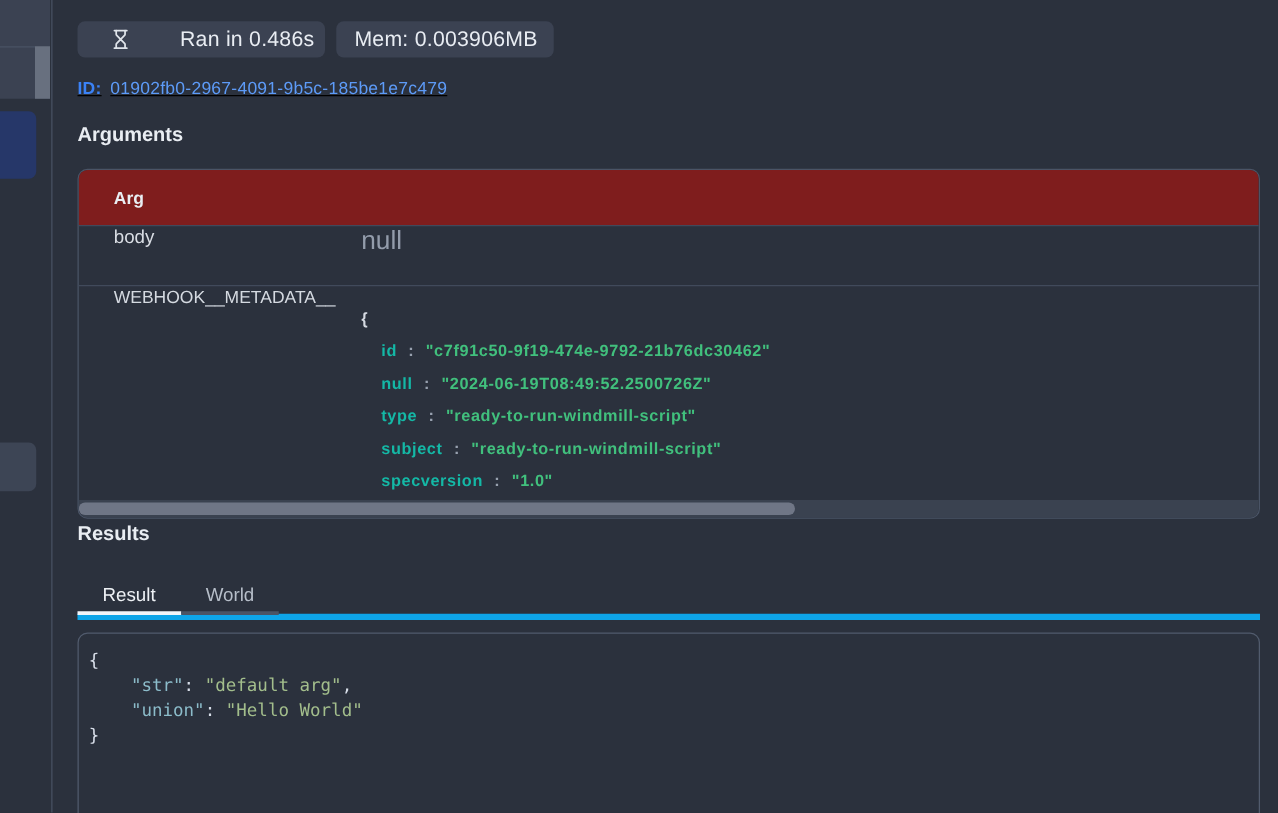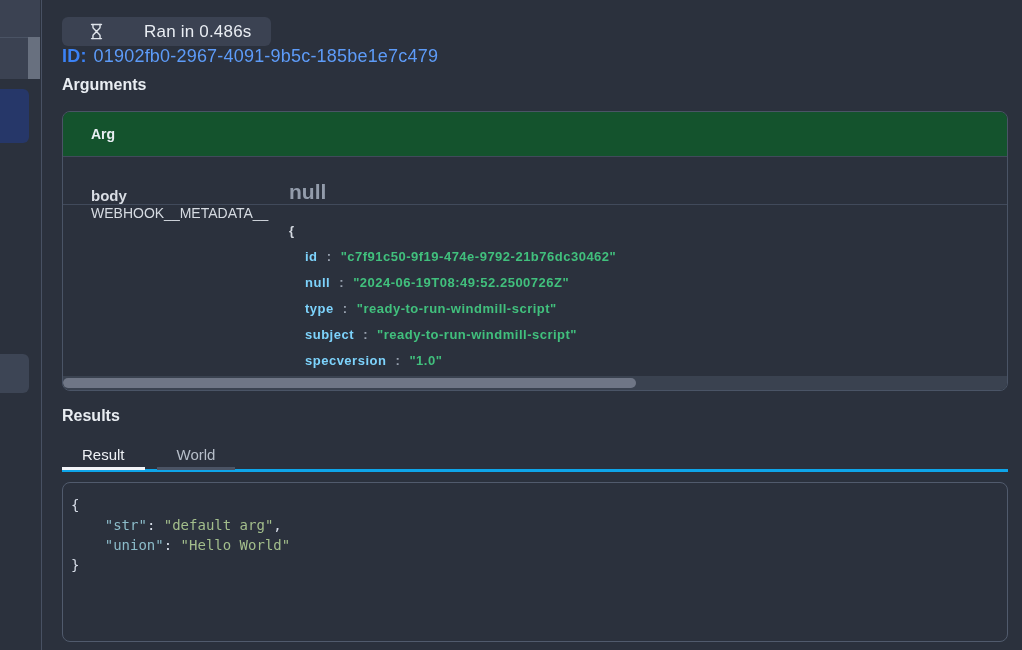--- a/index.html
+++ b/index.html
@@ -55,86 +55,85 @@
     display: inline-flex; align-items: center; gap: 7px;
     background: #3b4252;
     border-radius: 6px;
     padding: 4px 13px 4px 15px;
     height: 29px;
     font-size: 17px;
     letter-spacing: .2px;
     color: #e9edf3;
     white-space: nowrap;
   }
-  .badge.duration { padding-left: 26px; padding-right: 19px; gap: 39px; }
+  .badge.duration { padding-left: 26px; padding-right: 8px; gap: 39px; }
   .badge svg { flex: 0 0 auto; }
   
-  .id-row { font-size: 18px; letter-spacing: .2px; }
+  .id-row { margin-top: 16px; font-size: 14px; letter-spacing: .2px; text-decoration: underline; }
   .id-label { color: #3b82f6; font-weight: 700; margin-right: 7px; }
   .id-value { color: #5d9bf8; font-weight: 400; }
   
-  .section-title { margin-top: 9px; font-size: 16px; font-weight: 700; color: #e9edf2; }
-  .section-title.results { margin-top: 16px; }
+  .section-title { margin-top: 22px; font-size: 16px; font-weight: 700; color: #e9edf2; }
+  .section-title.results { margin-top: 4px; }
   
   .args-table {
     margin-top: 17px;
     width: 946px;
     border: 1px solid #4a5466;
     border-radius: 8px;
     overflow: hidden;
   }
   .t-header {
     display: flex;
     height: 44px;
-    background: #14532d;
+    background: #7f1d1d;
     align-items: center;
     font-size: 14px; font-weight: 700; color: #e9eef3;
   }
   .t-col-arg  { width: 226px; padding-left: 28px; flex: 0 0 auto; }
   .t-col-val  { flex: 1 1 auto; min-width: 0; }
   .t-row { display: flex; border-top: 1px solid #414a5b; }
-  .t-row.simple { height: 48px; align-items: flex-end; font-weight: bold; }
+  .t-row.simple { height: 48px; align-items: flex-start; }
   .cell-arg { font-size: 15px; color: #d9dde4; }
   .cell-null { font-size: 21px; color: #939cab; }
   .t-row.object-row { align-items: stretch; }
   .t-row.object-row .t-col-arg { display: flex; align-items: flex-start; }
   .t-row.object-row .cell-arg { font-size: 14px; color: #d5dae1; }
   .object-viewer {
     padding: 13px 0 2px 0;
     font-size: 13px; font-weight: 600;
     letter-spacing: .5px;
     line-height: 26px;
     white-space: nowrap;
     overflow: hidden;
   }
   .ov-brace { color: #d5dae2; }
   .ov-entries { padding-left: 16px; }
-  .ov-key { color: #7dd3fc; }
+  .ov-key { color: #14b8a6; }
   .ov-colon { color: #98a1af; padding: 0 5px; }
   .ov-value { color: #41c07d; }
   
   .t-scrollbar {
     height: 14px;
     background: #3a4250;
     border-radius: 0 0 7px 7px;
     position: relative;
   }
   .t-scrollbar .thumb {
     position: absolute; left: 0; top: 2px;
     width: 573px; height: 10px;
     background: #6f7686;
     border-radius: 5px;
   }
   
   .tabbar {
-    margin-top: 15px;
+    margin-top: 25px;
     width: 946px;
     display: flex;
-    border-bottom: 3px solid #0ea5e9;
-    gap: 12px;
+    border-bottom: 5px solid #0ea5e9;
   }
   .tab {
     padding: 6px 20px 4px 20px;
     font-size: 15px;
     margin-bottom: -1px;
     border-bottom: 3px solid transparent;
     cursor: pointer;
     background: none; border-top: none; border-left: none; border-right: none;
     font-family: inherit;
   }
@@ -175,20 +174,23 @@
 
   <div class="badge-row">
     <span class="badge duration">
       <svg width="17" height="17" viewBox="0 0 24 24" fill="none" stroke="#dfe4ea" stroke-width="2" stroke-linecap="round" stroke-linejoin="round">
           <path d="M5 22h14"></path>
           <path d="M5 2h14"></path>
           <path d="M17 22v-4.172a2 2 0 0 0-.586-1.414L12 12l-4.414 4.414A2 2 0 0 0 7 17.828V22"></path>
           <path d="M7 2v4.172a2 2 0 0 0 .586 1.414L12 12l4.414-4.414A2 2 0 0 0 17 6.172V2"></path>
         </svg>
       <span>Ran in 0.486s</span>
+    </span>
+    <span class="badge">
+      <span>Mem: 0.003906MB</span>
     </span>
   </div>
 
   <div class="id-row">
     <span class="id-label">ID:</span><span class="id-value">01902fb0-2967-4091-9b5c-185be1e7c479</span>
   </div>
 
   <div class="section-title">Arguments</div>
 
   <div class="args-table">

